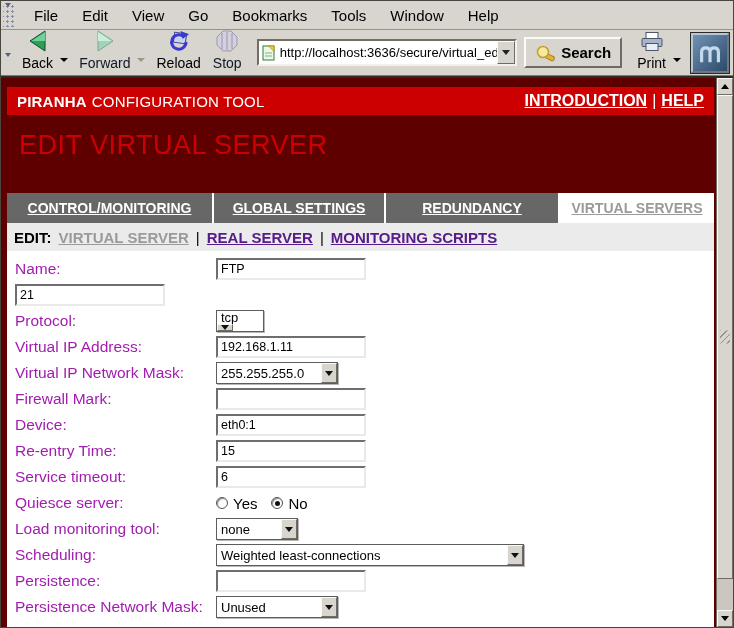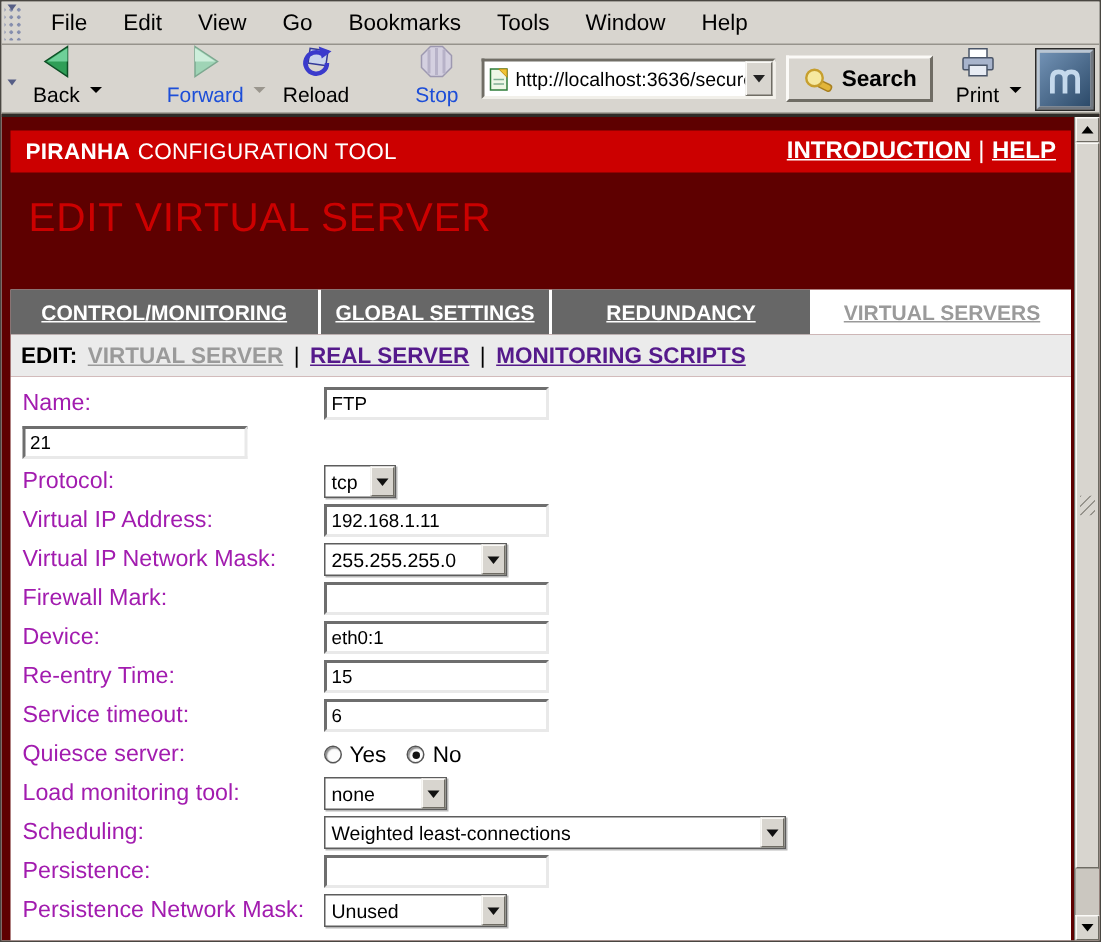--- a/index.html
+++ b/index.html
@@ -17,21 +17,21 @@
     background-image:radial-gradient(circle,#848dad 1px,transparent 1.3px);background-size:5px 5px;background-position:2px 6px;}
   .grip::before{content:"";position:absolute;top:0;left:2px;border-left:3px solid transparent;border-right:3px solid transparent;border-top:4px solid #565e86;}
   .menu-items{display:flex;align-items:center;padding-left:6px;}
   .menu-item{padding:4px 12px;font-size:15px;color:#000;cursor:default;white-space:nowrap;}
 
   
   .toolbar{height:46px;flex:none;display:flex;align-items:center;border-bottom:1px solid #7b786f;background:var(--chrome);padding-right:4px;}
   .tb-btn{display:flex;flex-direction:column;align-items:center;justify-content:flex-end;background:none;border:1px solid transparent;
     padding:1px 5px 3px;font-size:14px;height:44px;color:#000;font-family:inherit;cursor:pointer;}
   .tb-btn .tb-label{line-height:15px;}
-  .tb-btn.disabled{color:#1d4ed8;cursor:default;margin-left:32px;}
+  .tb-btn.disabled{color:#0f172a;cursor:default;}
   .dd{width:0;height:0;border-left:4px solid transparent;border-right:4px solid transparent;border-top:4px solid #000;margin:14px 5px 0 1px;cursor:pointer;}
   .dd.disabled{border-top-color:#9a968e;}
   .urlbar{flex:1;display:flex;align-items:center;height:27px;background:#fff;margin:0 7px 0 9px;
     border:2px solid;border-color:#716e66 #f2f0ea #f2f0ea #716e66;padding-left:3px;min-width:0;cursor:text;}
   .url-text{flex:1;font-size:13px;white-space:nowrap;overflow:hidden;color:#000;}
   .url-combo{width:18px;align-self:stretch;flex:none;background:var(--chrome);display:flex;align-items:center;justify-content:center;
     border:1px solid;border-color:#fbfaf7 #6f6c64 #6f6c64 #fbfaf7;cursor:pointer;}
   .url-combo::after{content:"";border-left:4px solid transparent;border-right:4px solid transparent;border-top:5px solid #222;}
   .search-btn{display:flex;align-items:center;gap:4px;background:var(--chrome);height:31px;padding:0 9px;margin-right:9px;
     border:2px solid;border-color:#fbfaf7 #6f6c64 #6f6c64 #fbfaf7;font-size:15px;font-weight:bold;font-family:inherit;cursor:pointer;}
@@ -212,21 +212,21 @@
           <span class="hdr-link">INTRODUCTION</span>
           <span class="hdr-sep">|</span>
           <span class="hdr-link">HELP</span>
         </div>
       </div>
 
       <div class="page-title">EDIT VIRTUAL SERVER</div>
 
       <div class="tabbar">
           <div class="tab" style="width: 205px;">CONTROL/MONITORING</div>
-          <div class="tab" style="width: 152px;">GLOBAL SETTINGS</div>
+          <div class="tab" style="width: 170px;">GLOBAL SETTINGS</div>
           <div class="tab" style="width: 172px;">REDUNDANCY</div>
           <div class="tab active">VIRTUAL SERVERS</div>
         </div>
 
       <div class="subnav">
         <span class="subnav-prefix">EDIT:</span>
         <span id="subnav-links" style="display:flex;align-items:center;gap:7px;">
             <span class="subnav-link current">VIRTUAL SERVER</span>
             <span class="subnav-sep">|</span>
             <span class="subnav-link">REAL SERVER</span>
@@ -238,21 +238,21 @@
       <div class="form" id="form-rows">
           <div class="frow">
             <span class="flabel">Name:</span>
             <input class="tinput" type="text" value="FTP" style="">
           </div>
           <div class="frow">
             <input class="tinput" type="text" value="21" style="">
           </div>
           <div class="frow">
             <span class="flabel">Protocol:</span>
-            <div class="fselect" style="width: 48px;">
+            <div class="fselect" style="width: 48px; flex-direction: column;">
               <span class="sel-text">tcp</span>
               <span class="sel-btn"></span>
             </div>
           </div>
           <div class="frow">
             <span class="flabel">Virtual IP Address:</span>
             <input class="tinput" type="text" value="192.168.1.11" style="">
           </div>
           <div class="frow">
             <span class="flabel">Virtual IP Network Mask:</span>

